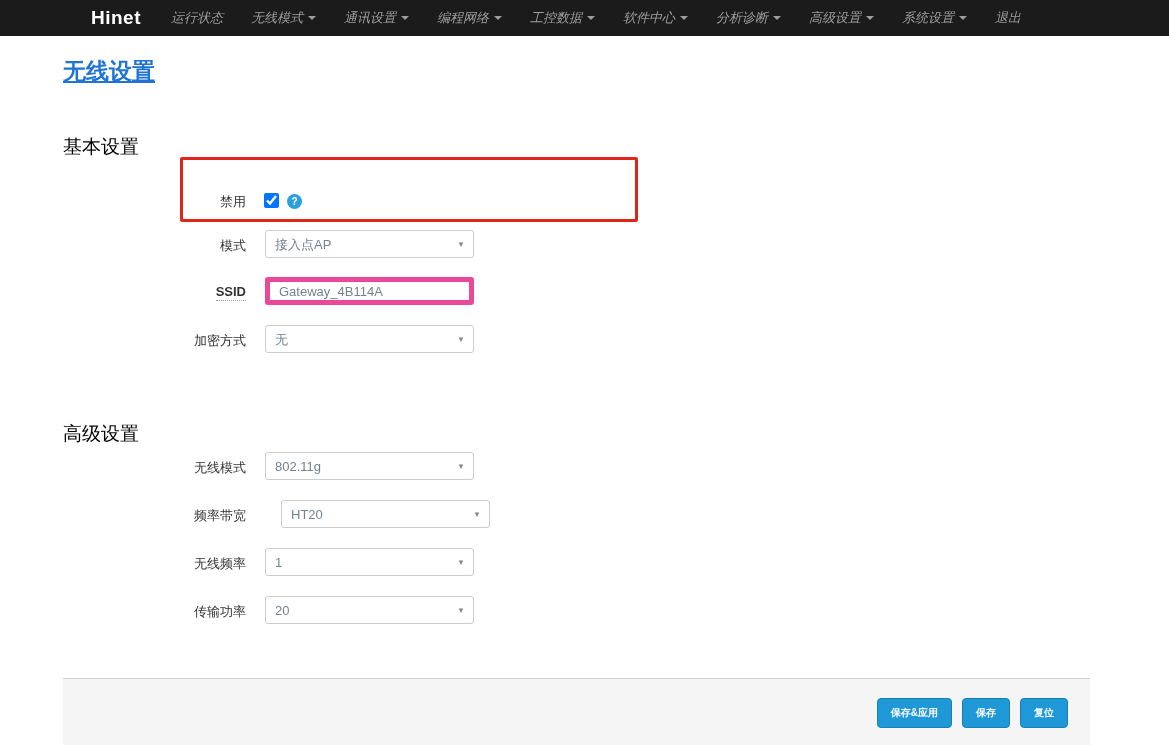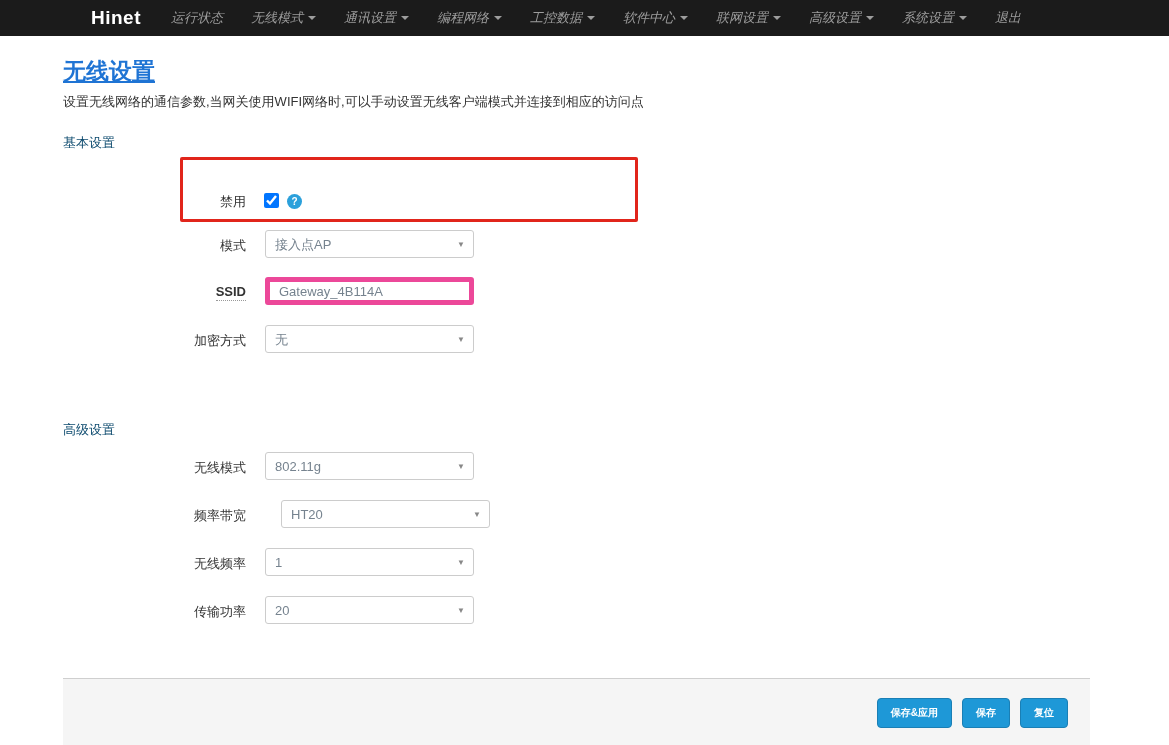--- a/index.html
+++ b/index.html
@@ -11,21 +11,21 @@
   .brand { color:#fff; font-size:19px; font-weight:bold; margin-left:63px; letter-spacing:.5px; cursor:pointer; }
   .nav-items { display:flex; align-items:center; margin-left:16px; height:36px; }
   .nav-item { color:#9d9d9d; font-size:13px; padding:0 14px; height:36px; display:flex; align-items:center; cursor:pointer; white-space:nowrap;font-style:italic; }
   .caret { display:inline-block; width:0; height:0; border-left:4px solid transparent; border-right:4px solid transparent; border-top:4px solid #9d9d9d; margin-left:5px; }
 
   
   .page-title { position:absolute; left:63px; top:56px; font-size:23px; font-weight:bold; color:#1f74d4;text-decoration:underline; }
   .page-subtitle { position:absolute; left:63px; top:93px; font-size:13px; color:#333; }
 
   
-  .section-heading { position:absolute; left:63px; font-size:13px; color:#0c4a6e; font-weight:500; }
+  .section-heading { position:absolute; left:63px; font-size:19px; color:#000000; font-weight:500; }
   .h-basic { top:134px; }
   .h-adv { top:421px; }
 
   
   .red-box { position:absolute; left:180px; top:157px; width:458px; height:65px; border:3px solid #e1251b; border-radius:2px; }
 
   
   .form-label { position:absolute; left:63px; width:183px; text-align:right; font-size:13px; color:#333; }
   .dotted { border-bottom:1px dotted #999; padding-bottom:1px;font-weight:bold; }
   .ctl { position:absolute; left:265px; width:209px; height:28px; }
@@ -66,39 +66,38 @@
         </div>
       <div class="nav-item">
           <span>工控数据</span>
           <span class="caret"></span>
         </div>
       <div class="nav-item">
           <span>软件中心</span>
           <span class="caret"></span>
         </div>
       <div class="nav-item">
-          <span>联网设置</span>
+          <span>分析诊断</span>
           <span class="caret"></span>
         </div>
       <div class="nav-item">
           <span>高级设置</span>
           <span class="caret"></span>
         </div>
       <div class="nav-item">
           <span>系统设置</span>
           <span class="caret"></span>
         </div>
       <div class="nav-item">
           <span>退出</span>
         </div>
     </div>
   </div>
 
   <div class="page-title">无线设置</div>
-  <div class="page-subtitle">设置无线网络的通信参数,当网关使用WIFI网络时,可以手动设置无线客户端模式并连接到相应的访问点</div>
 
   <div class="section-heading h-basic">基本设置</div>
 
   <div class="red-box"></div>
 
   <div class="form-label" style="top:193px;">禁用</div>
   <input type="checkbox" class="cb" checked="checked" style="">
   <div class="help-icon">?</div>
 
   <div class="form-label" style="top:237px;">模式</div>

